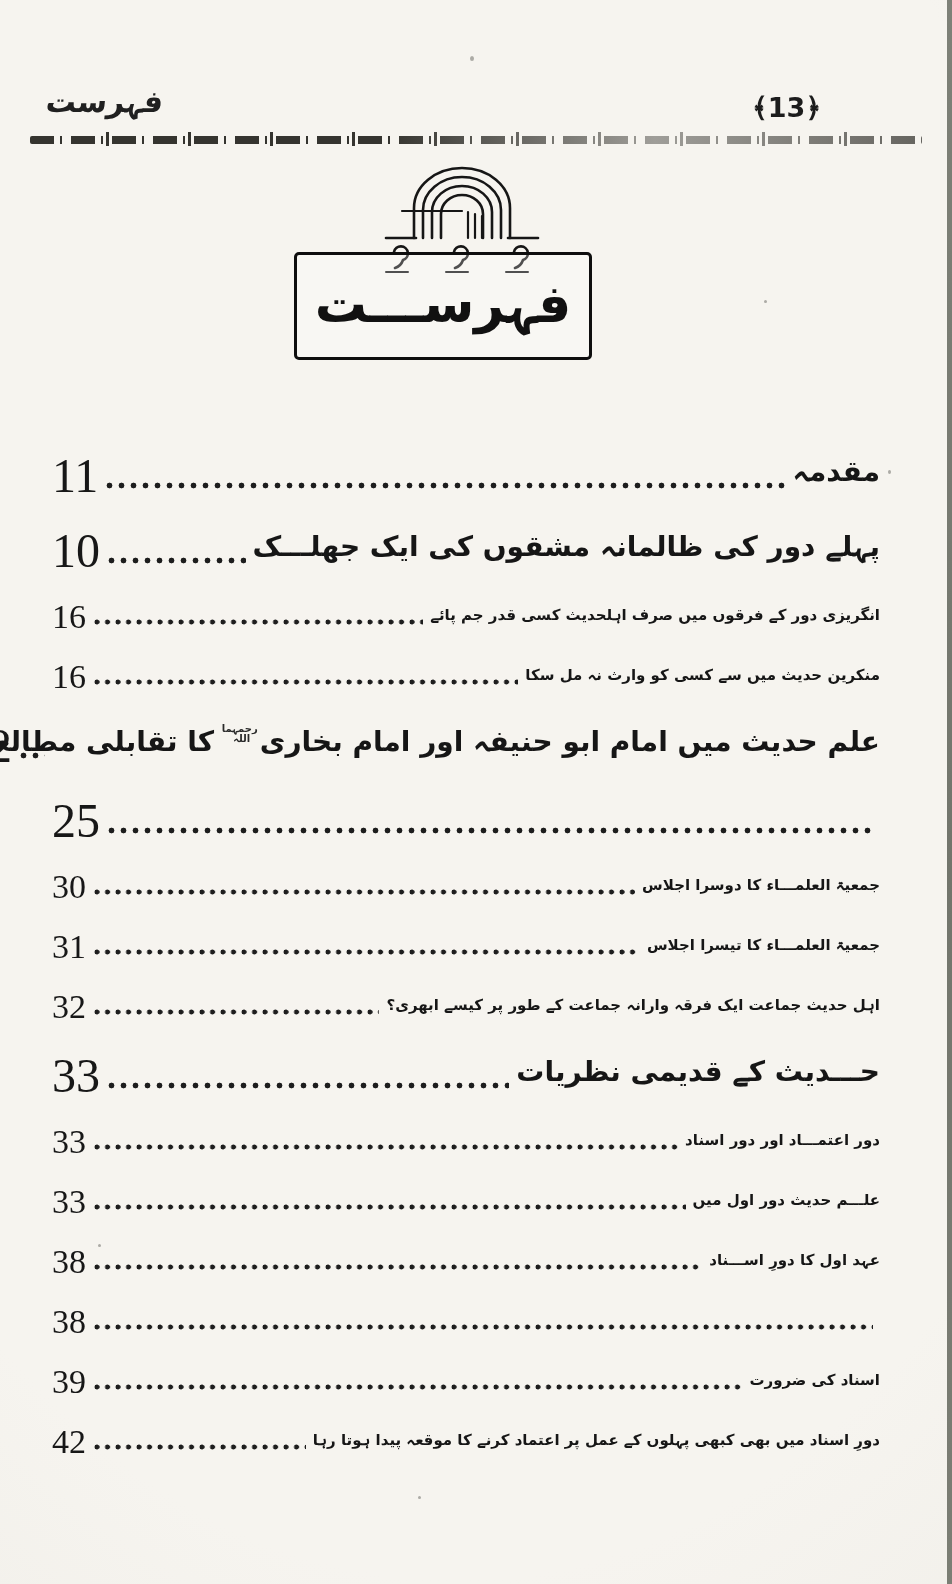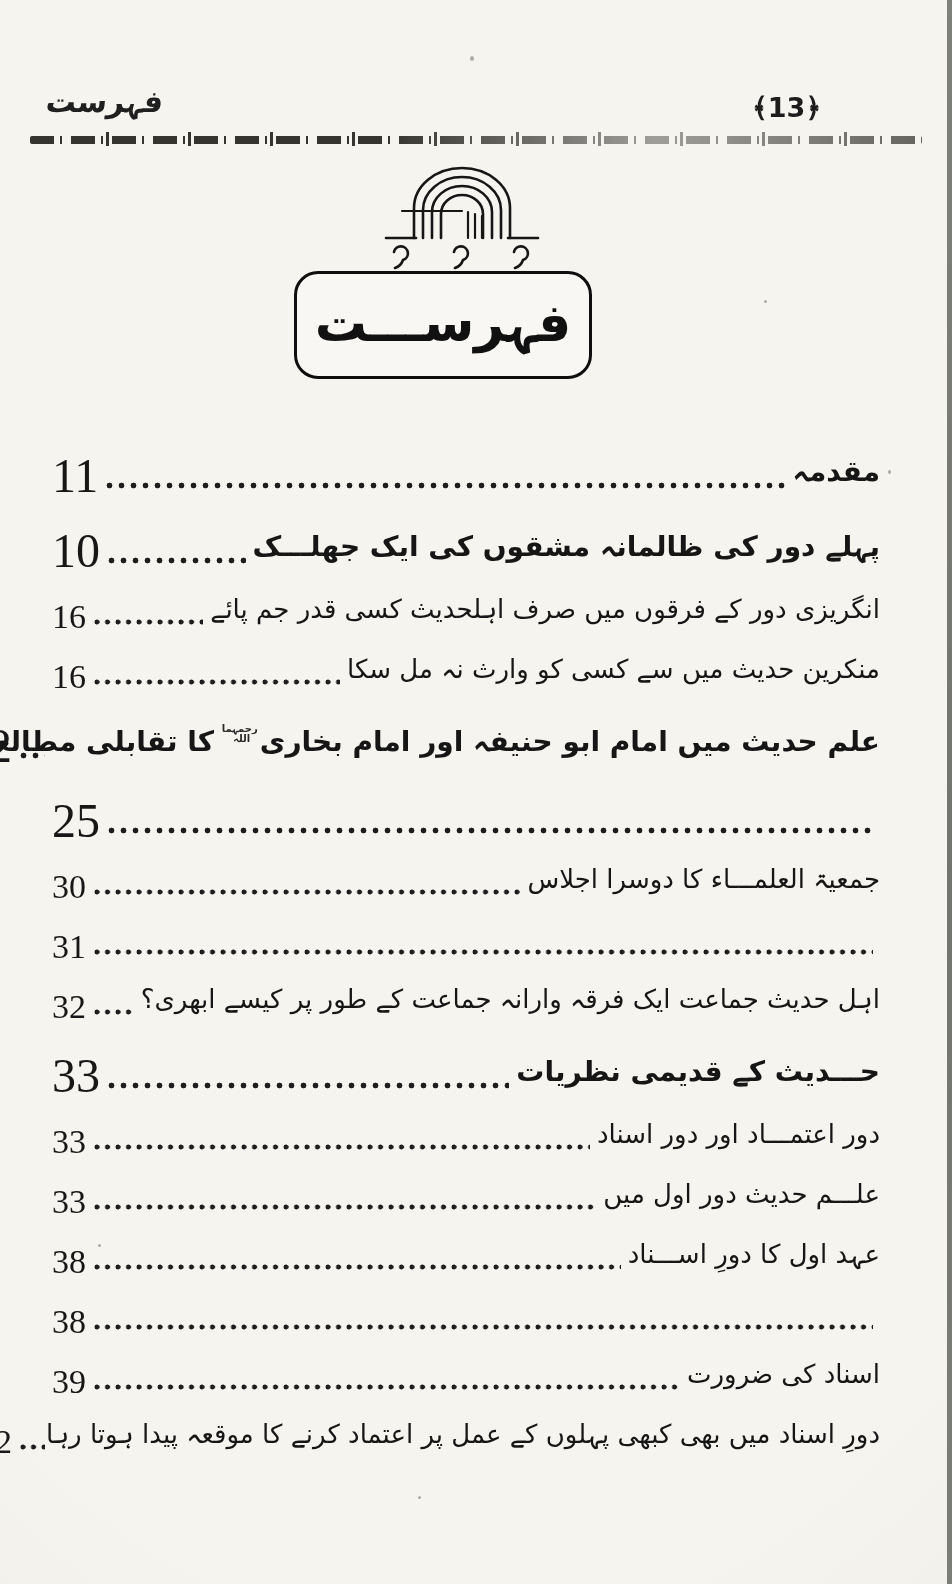--- a/index.html
+++ b/index.html
@@ -39,22 +39,22 @@
     background:repeating-linear-gradient(90deg,transparent 0 76px,#35342f 76px 79px,transparent 79px 82px);
   }
   .header-rule .fade{
     position:absolute;inset:-5px 0;
     background:linear-gradient(90deg,rgba(246,244,239,0) 0 40%,rgba(246,244,239,.55) 70%,rgba(246,244,239,.25) 100%);
   }
   
   .logo{position:absolute;top:156px;left:372px;}
   
   .title-box{
-    position:absolute;top:271px;left:294px;width:292px;height:102px;
-    border:3.5px solid #0e0e0e;border-radius:24px;
+    position:absolute;top:252px;left:294px;width:292px;height:102px;
+    border:3.5px solid #0e0e0e;border-radius:5px;
     display:flex;align-items:center;justify-content:center;
     background:rgba(255,255,255,.25);
   }
   .title-box .box-title{
     font-size:52px;font-weight:700;color:#111;
     line-height:1;direction:rtl;transform:translateY(-2px);
   }
   
   .toc{
     position:absolute;top:422px;left:52px;right:72px;
@@ -63,21 +63,21 @@
     direction:rtl;
     display:flex;align-items:flex-end;
   }
   .toc-row.lg{min-height:75px;}
   .toc-row.sm{min-height:60px;}
   .toc-row .title{
     white-space:nowrap;max-width:100%;
     color:#161616;
   }
   .toc-row.lg .title{font-size:28px;font-weight:700;padding-bottom:9px;}
-  .toc-row.sm .title{font-size:26px;font-weight:400;padding-bottom:8px;}
+  .toc-row.sm .title{font-size:15px;font-weight:700;padding-bottom:8px;}
   .toc-row .dots{
     flex:1 1 26px;min-width:26px;
     margin:0 7px;
   }
   .toc-row.lg .dots{
     height:9px;margin-bottom:7px;
     background-image:radial-gradient(circle at 4.5px 4.5px,#1d1d1d 2.6px,rgba(0,0,0,0) 3.2px);
     background-size:12px 9px;background-repeat:repeat-x;
   }
   .toc-row.sm .dots{
@@ -174,20 +174,21 @@
       <div class="toc-row lg">
         <span class="dots"></span>
         <span class="num">25</span>
       </div>
       <div class="toc-row sm">
         <span class="title">جمعیۃ العلمـــاء کا دوسرا اجلاس</span>
         <span class="dots"></span>
         <span class="num">30</span>
       </div>
       <div class="toc-row sm">
+        <span class="title">جمعیۃ العلمـــاء کا تیسرا اجلاس</span>
         <span class="dots"></span>
         <span class="num">31</span>
       </div>
       <div class="toc-row sm">
         <span class="title">اہل حدیث جماعت ایک فرقہ وارانہ جماعت کے طور پر کیسے ابھری؟</span>
         <span class="dots"></span>
         <span class="num">32</span>
       </div>
       <div class="toc-row lg">
         <span class="title">حـــدیث کے قدیمی نظریات</span>

